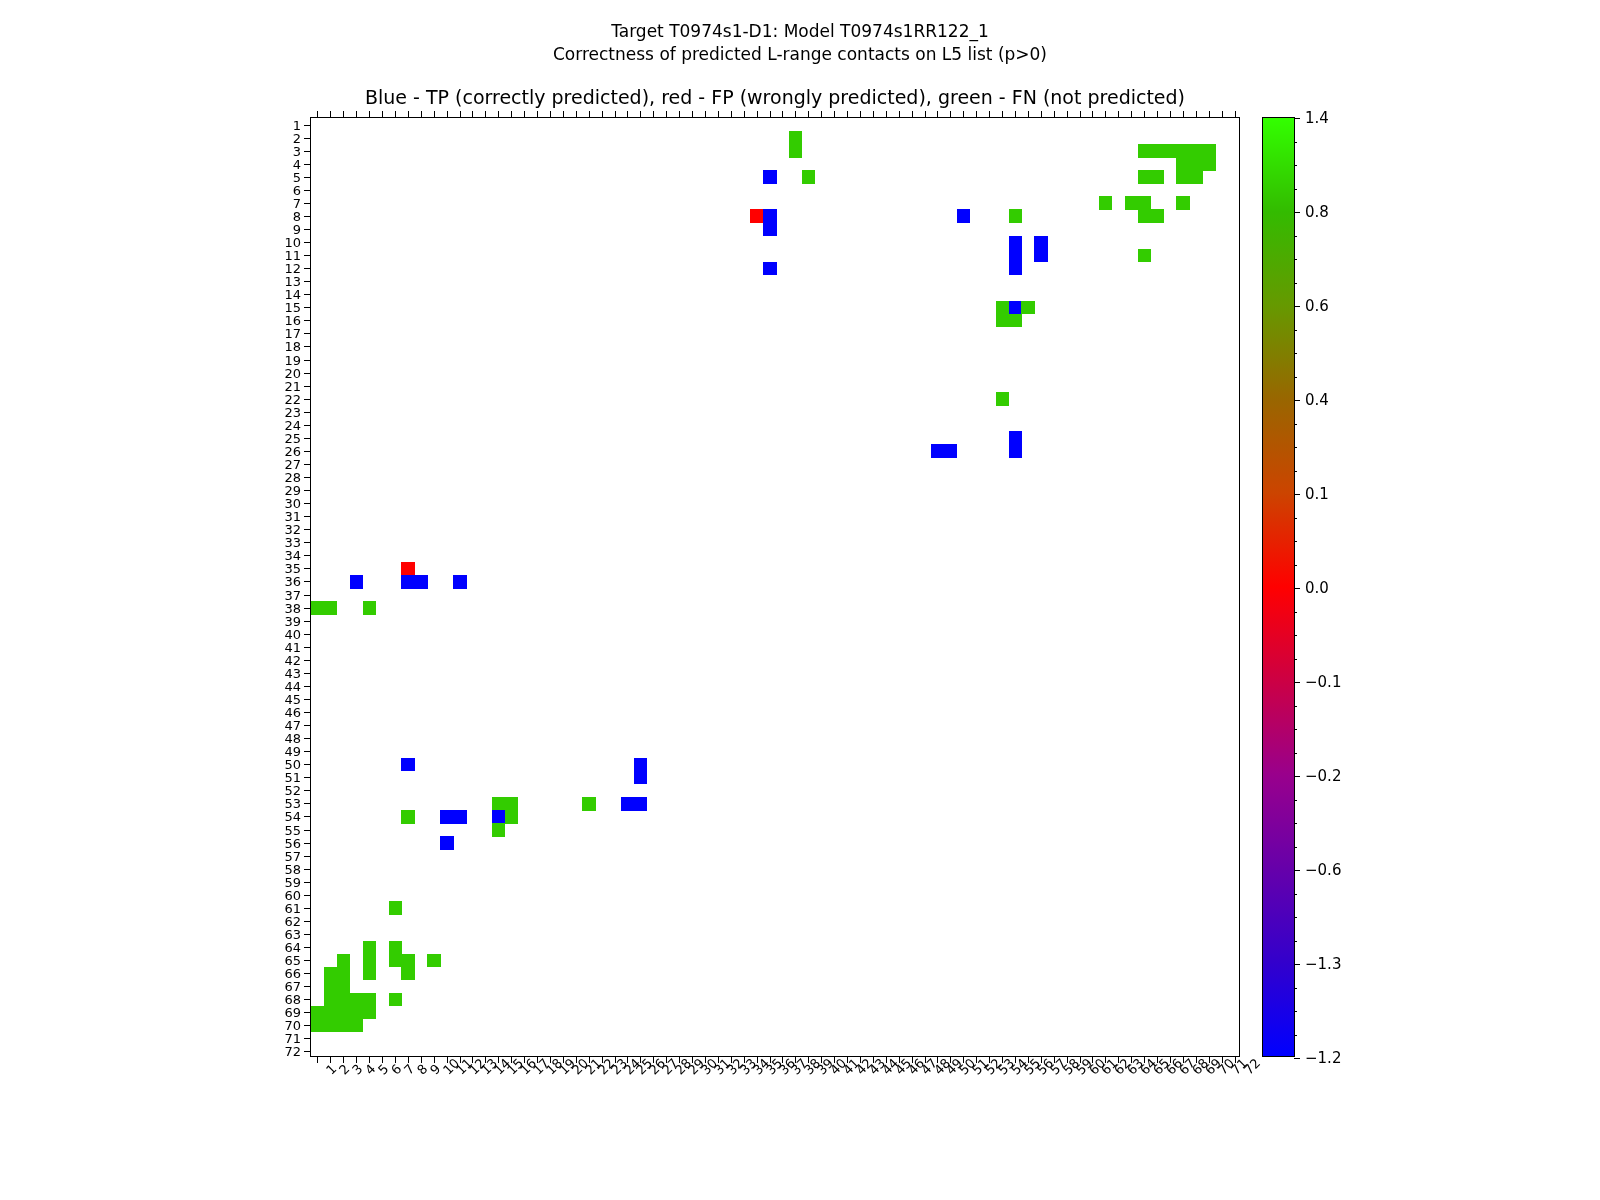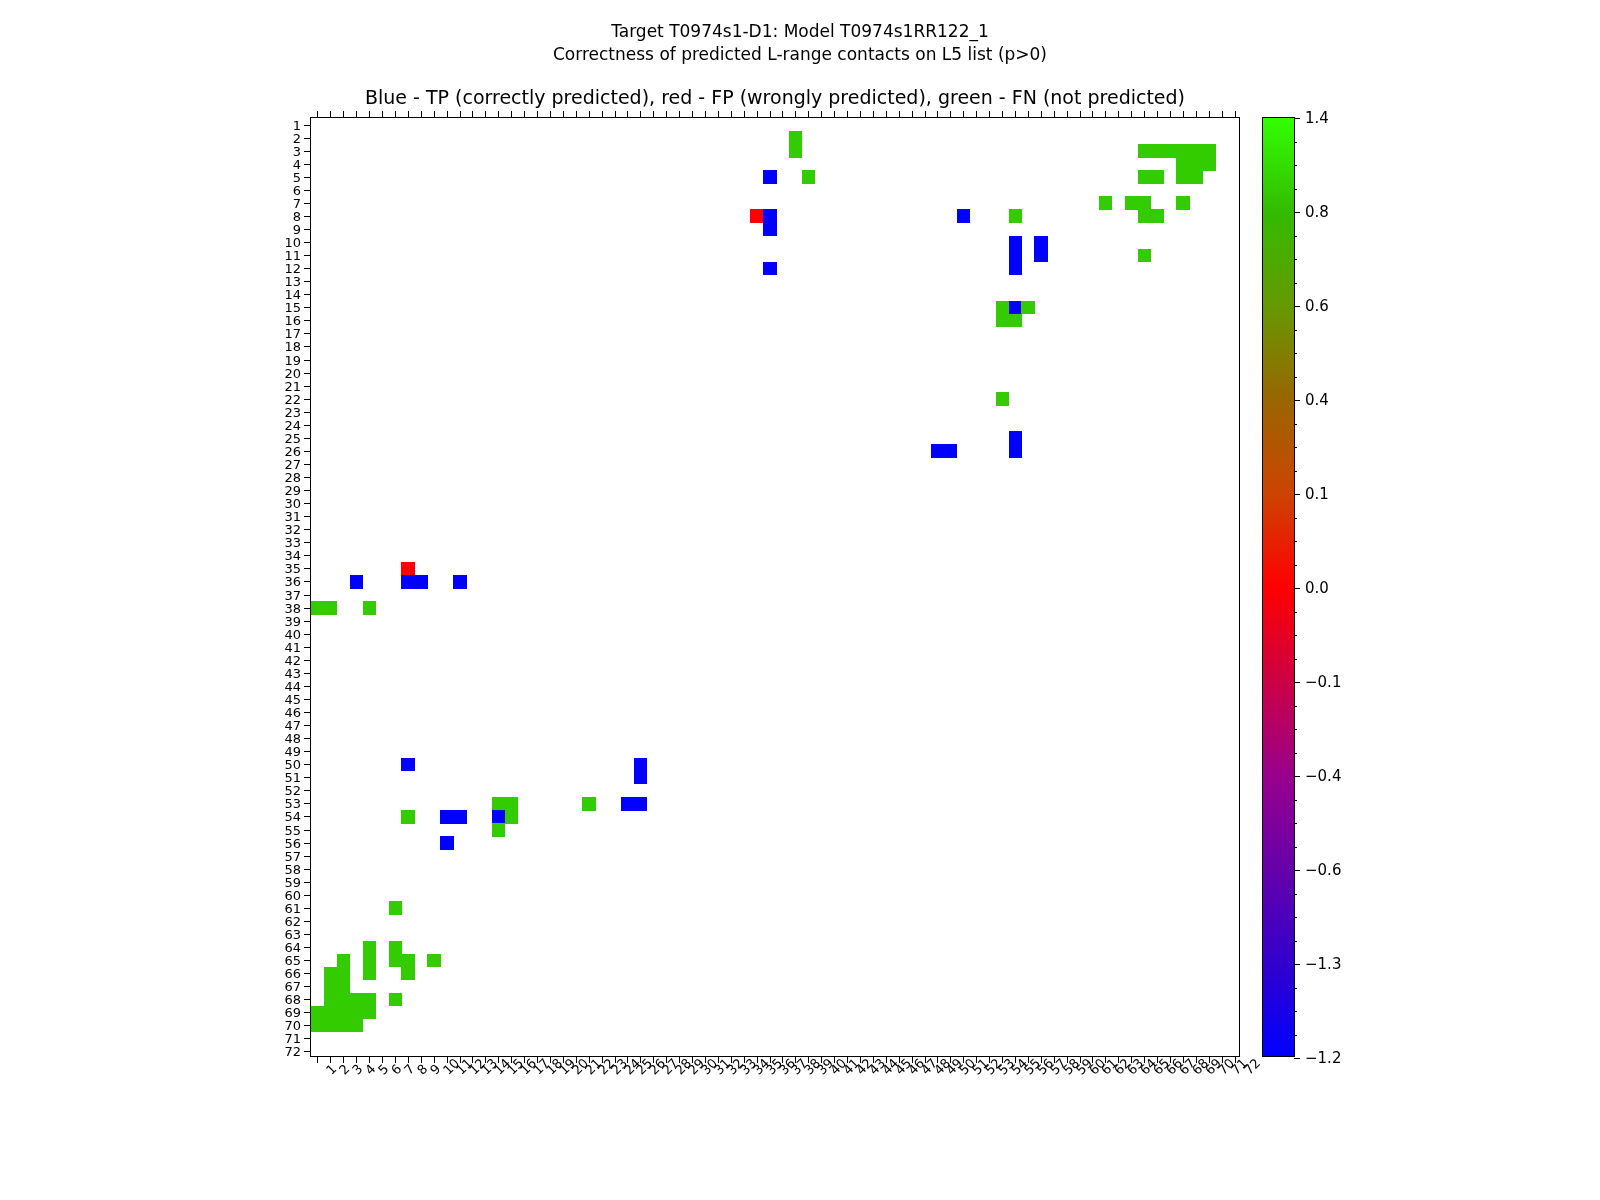--- a/index.html
+++ b/index.html
@@ -626,21 +626,21 @@
 
 <div id="colorbar">
   <div id="cbticks">
       <div class="cbtick" style="top: 940px;"></div>
       <div class="cblabel" style="top: 940px;">−1.2</div>
       <div class="cbtick" style="top: 846px;"></div>
       <div class="cblabel" style="top: 846px;">−1.3</div>
       <div class="cbtick" style="top: 752px;"></div>
       <div class="cblabel" style="top: 752px;">−0.6</div>
       <div class="cbtick" style="top: 658px;"></div>
-      <div class="cblabel" style="top: 658px;">−0.4</div>
+      <div class="cblabel" style="top: 658px;">−0.2</div>
       <div class="cbtick" style="top: 564px;"></div>
       <div class="cblabel" style="top: 564px;">−0.1</div>
       <div class="cbtick" style="top: 470px;"></div>
       <div class="cblabel" style="top: 470px;">0.0</div>
       <div class="cbtick" style="top: 376px;"></div>
       <div class="cblabel" style="top: 376px;">0.1</div>
       <div class="cbtick" style="top: 282px;"></div>
       <div class="cblabel" style="top: 282px;">0.4</div>
       <div class="cbtick" style="top: 188px;"></div>
       <div class="cblabel" style="top: 188px;">0.6</div>

